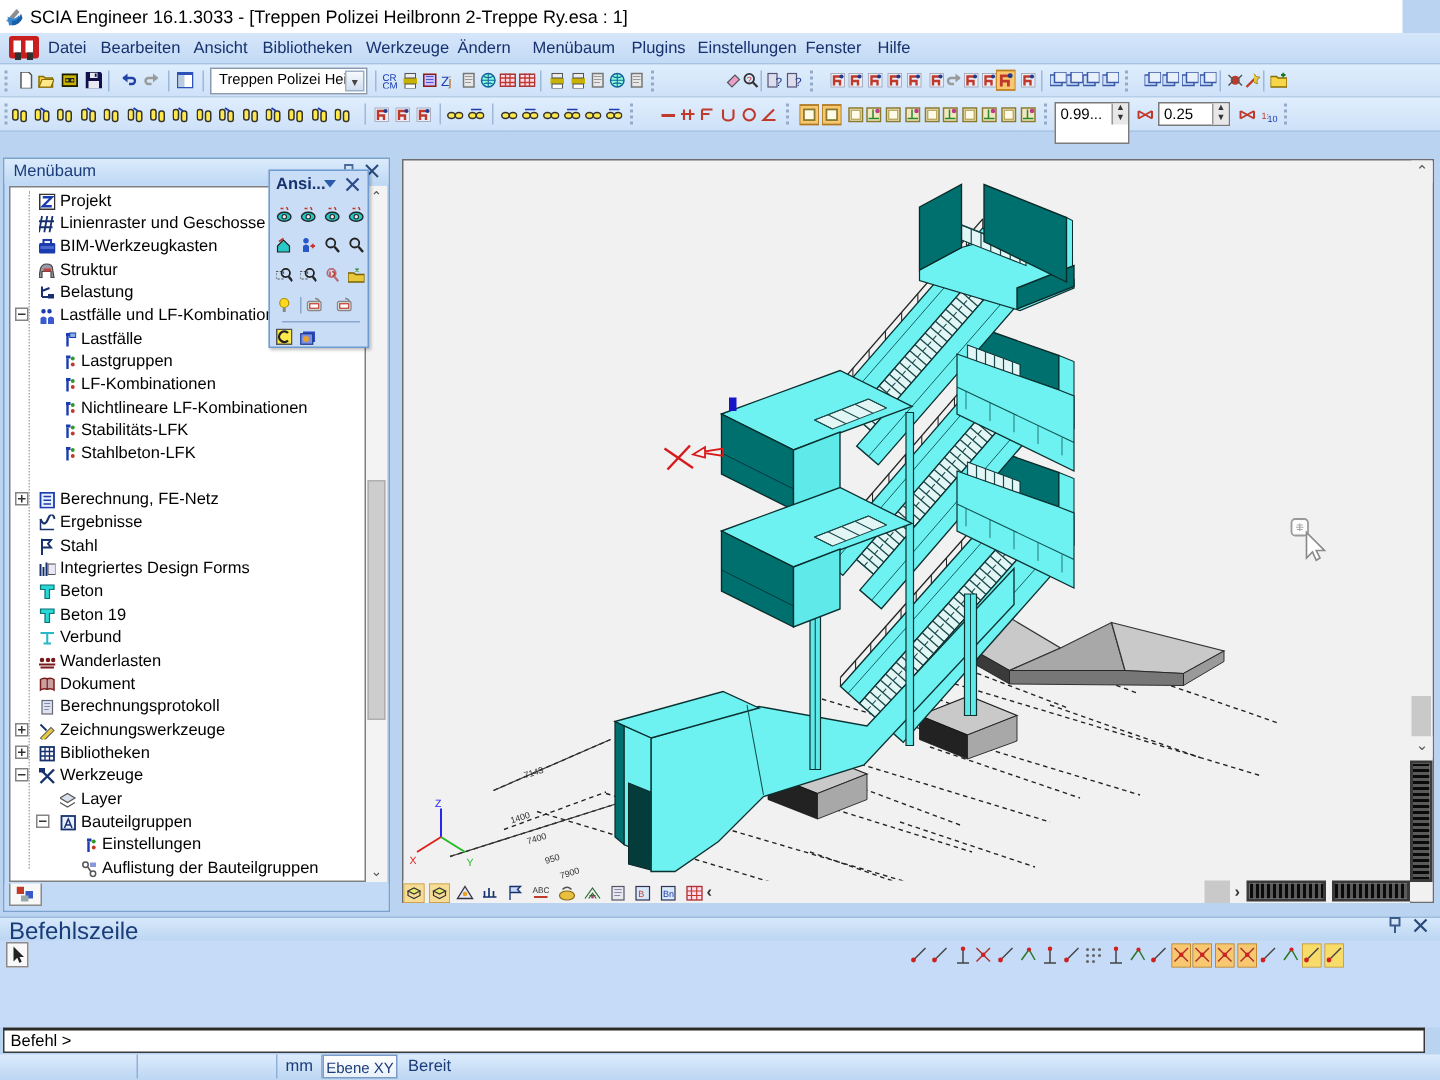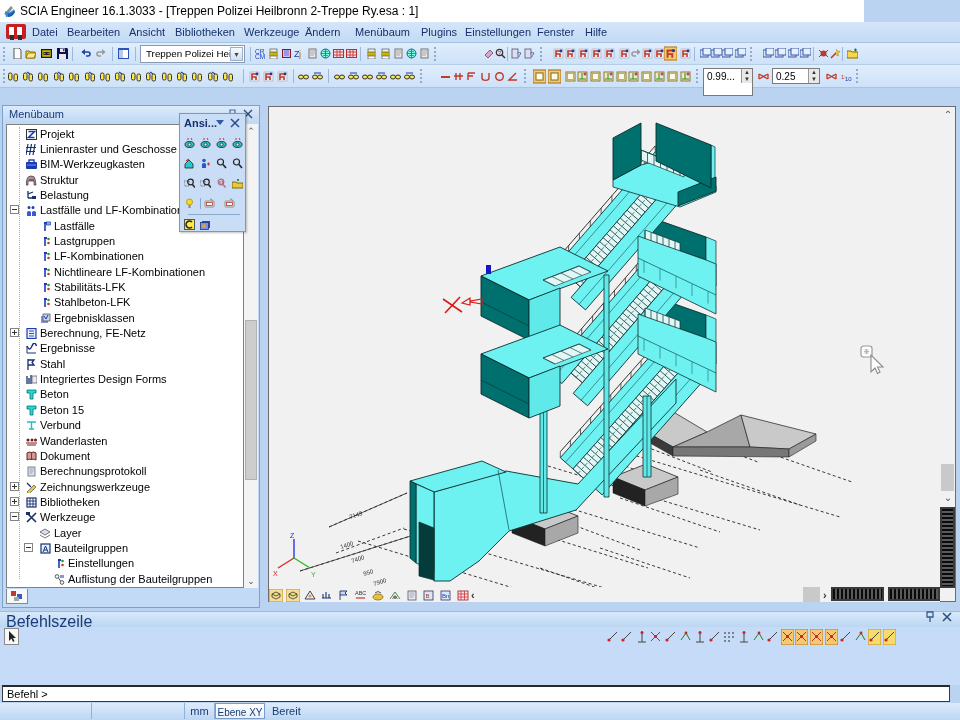--- a/index.html
+++ b/index.html
@@ -1,19 +1,19 @@
 <!DOCTYPE html>
 <html><head>
 <meta charset="utf-8">
 <style>
 * { margin:0; padding:0; box-sizing:border-box; }
 html,body { width:960px; height:720px; overflow:hidden; font-family:"Liberation Sans",sans-serif; }
 body { background:#b9d3f0; position:relative; }
 .abs { position:absolute; }
-#titlebar { left:0; top:0; width:864px; height:22px; background:#ffffff; color:#000; font-size:12px; }
+#titlebar { left:0; top:0; width:935px; height:22px; background:#ffffff; color:#000; font-size:12px; }
 #menubar { left:0; top:22px; width:960px; height:21px; background:linear-gradient(#d5e6fa,#c3daf5); border-bottom:1px solid #a8c3e2; color:#16316e; font-size:11px; }
 #menubar .mi { position:absolute; top:4px; }
 #tb1 { left:0; top:43px; width:960px; height:22px; background:linear-gradient(#e0eefd,#cde1f8); border-bottom:1px solid #b6cde8; }
 #tb2 { left:0; top:65px; width:960px; height:23px; background:linear-gradient(#e0eefd,#cde1f8); border-bottom:1px solid #aac4e4; }
 .grip { position:absolute; width:3px; height:14px; top:4px; border-left:2px dotted #93abc9; }
 .tsep { position:absolute; width:1px; height:14px; top:4px; background:#9db8d8; }
 #lpanel { left:2px; top:105px; width:258px; height:503px; background:#c3daf6; border:1px solid #7ba2cc; }
 #lphead { position:absolute; left:0; top:0; width:256px; height:17px; background:linear-gradient(#dcebfc,#bed8f4); color:#1a3c78; font-size:11px; padding:2px 0 0 6px; }
 #tree { position:absolute; left:3px; top:18px; width:238px; height:464px; background:#ffffff; border:1px solid #808080; overflow:hidden; font-size:11px; color:#000; }
 .trow { position:absolute; height:15px; line-height:15px; white-space:nowrap; }
@@ -593,28 +593,20 @@
       </div>
 <div class="trow" style="left:0;top:170.3px;width:236px">
         <svg style="position:absolute;left:33px;top:2px" width="11" height="11" viewBox="0 0 11 11">
           <path d="M4 1 h3 v2 h-3 z" fill="#1a3cb0"></path>
           <path d="M5 3 v7" stroke="#1a3cb0" stroke-width="1.6"></path>
           <circle cx="8.5" cy="3" r="1.3" fill="#2a9a2a"></circle>
           <circle cx="8.5" cy="7" r="1.3" fill="#c0392b"></circle>
         </svg>
         <span style="position:absolute;left:47px;top:0">Stahlbeton-LFK</span>
       </div>
-<div class="trow" style="left:0;top:185.7px;width:236px">
-        <svg style="position:absolute;left:33px;top:2px" width="11" height="11" viewBox="0 0 11 11">
-          <rect x="1" y="3" width="7" height="7" fill="#8898c8"></rect>
-          <rect x="3" y="1" width="7" height="7" fill="#c8d2f0" stroke="#444" stroke-width="0.7"></rect>
-          <path d="M4 3 l2 3 2-4" stroke="#1a3cb0" fill="none"></path>
-        </svg>
-        <span style="position:absolute;left:47px;top:0">Ergebnisklassen</span>
-      </div>
 <div class="trow" style="left:0;top:216.4px;width:236px">
         <svg style="position:absolute;left:19px;top:2px" width="11" height="11" viewBox="0 0 11 11">
           <path d="M1 3 q2.5 6 5 0 q2.5-6 4.5 0" stroke="#16316e" stroke-width="1.4" fill="none"></path>
           <path d="M1 3 v7 h9" stroke="#16316e" stroke-width="1" fill="none"></path>
         </svg>
         <span style="position:absolute;left:33px;top:0">Ergebnisse</span>
       </div>
 <div class="trow" style="left:0;top:201.0px;width:236px">
         <span class="pm" style="left:3px;top:2px">
           <i></i>
@@ -642,21 +634,21 @@
 <div class="trow" style="left:0;top:262.4px;width:236px">
         <svg style="position:absolute;left:19px;top:2px" width="11" height="11" viewBox="0 0 11 11">
           <path d="M1 1 h9 v3 h-3 v6 h-3 v-6 h-3 z" fill="#28d8d8" stroke="#0a7070" stroke-width="0.8"></path>
         </svg>
         <span style="position:absolute;left:33px;top:0">Beton</span>
       </div>
 <div class="trow" style="left:0;top:277.8px;width:236px">
         <svg style="position:absolute;left:19px;top:2px" width="11" height="11" viewBox="0 0 11 11">
           <path d="M1 1 h9 v3 h-3 v6 h-3 v-6 h-3 z" fill="#28d8d8" stroke="#0a7070" stroke-width="0.8"></path>
         </svg>
-        <span style="position:absolute;left:33px;top:0">Beton 15</span>
+        <span style="position:absolute;left:33px;top:0">Beton 19</span>
       </div>
 <div class="trow" style="left:0;top:293.1px;width:236px">
         <svg style="position:absolute;left:19px;top:2px" width="11" height="11" viewBox="0 0 11 11">
           <path d="M1 2 h9 M5.5 2 v7 M3 9 h5" stroke="#28b8c8" stroke-width="1.4" fill="none"></path>
         </svg>
         <span style="position:absolute;left:33px;top:0">Verbund</span>
       </div>
 <div class="trow" style="left:0;top:308.5px;width:236px">
         <svg style="position:absolute;left:19px;top:2px" width="11" height="11" viewBox="0 0 11 11">
           <circle cx="2" cy="4" r="1.5" fill="#7a1a1a"></circle>

